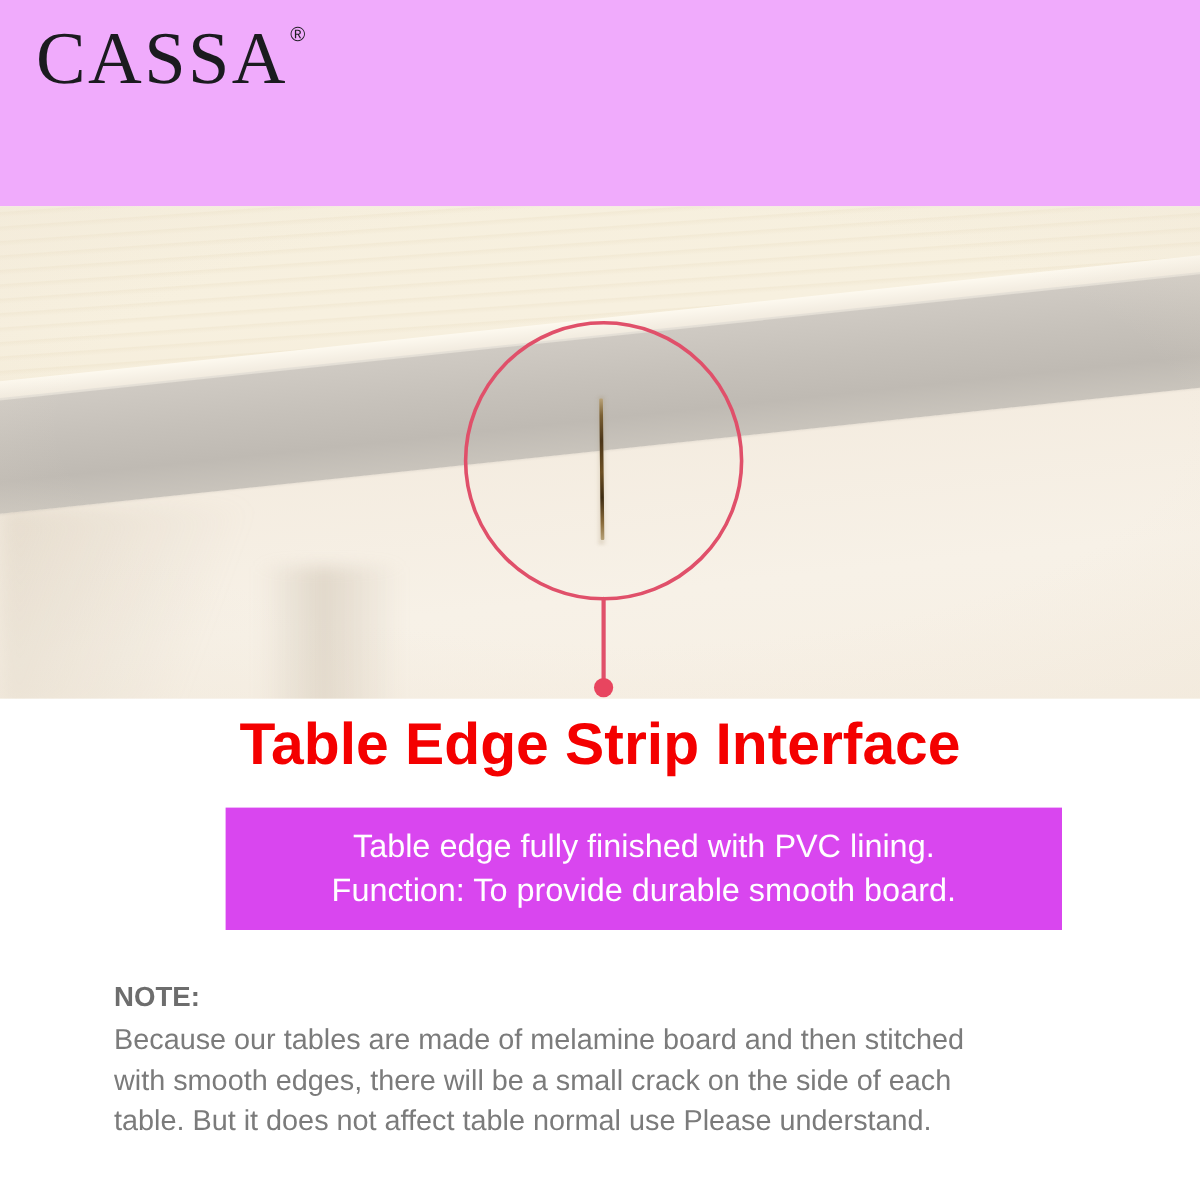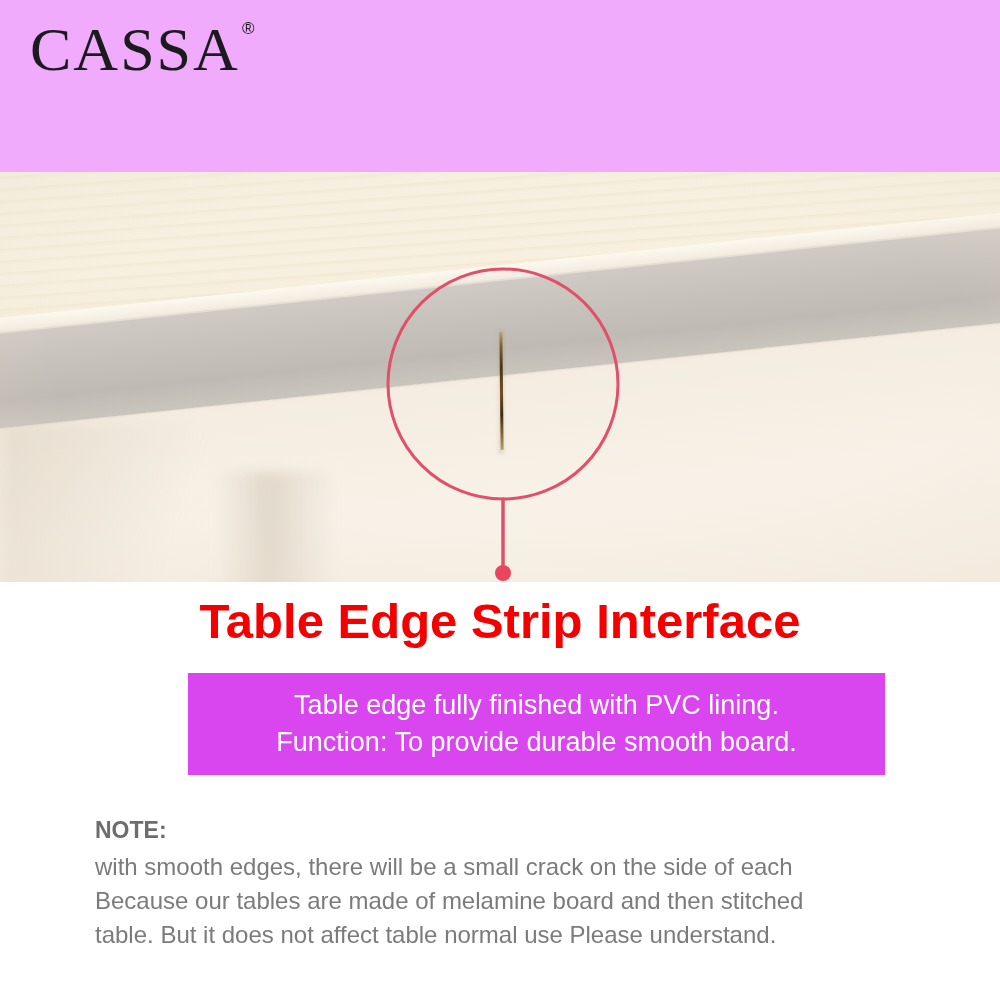--- a/index.html
+++ b/index.html
@@ -294,19 +294,19 @@
   <div class="headline">Table Edge Strip Interface</div>
 
   <div class="feature-banner">
     <span class="feature-line">Table edge fully finished with PVC lining.</span>
     <span class="feature-line">Function: To provide durable smooth board.</span>
   </div>
 
   <div class="note-block">
     <div class="note-heading">NOTE:</div>
     <div class="note-body">
+      <span class="note-body-line">Because our tables are made of melamine board and then stitched</span>
       <span class="note-body-line">with smooth edges, there will be a small crack on the side of each</span>
-      <span class="note-body-line">Because our tables are made of melamine board and then stitched</span>
       <span class="note-body-line">table. But it does not affect table normal use Please understand.</span>
     </div>
   </div>
 
 </div>
 
 </body></html>

